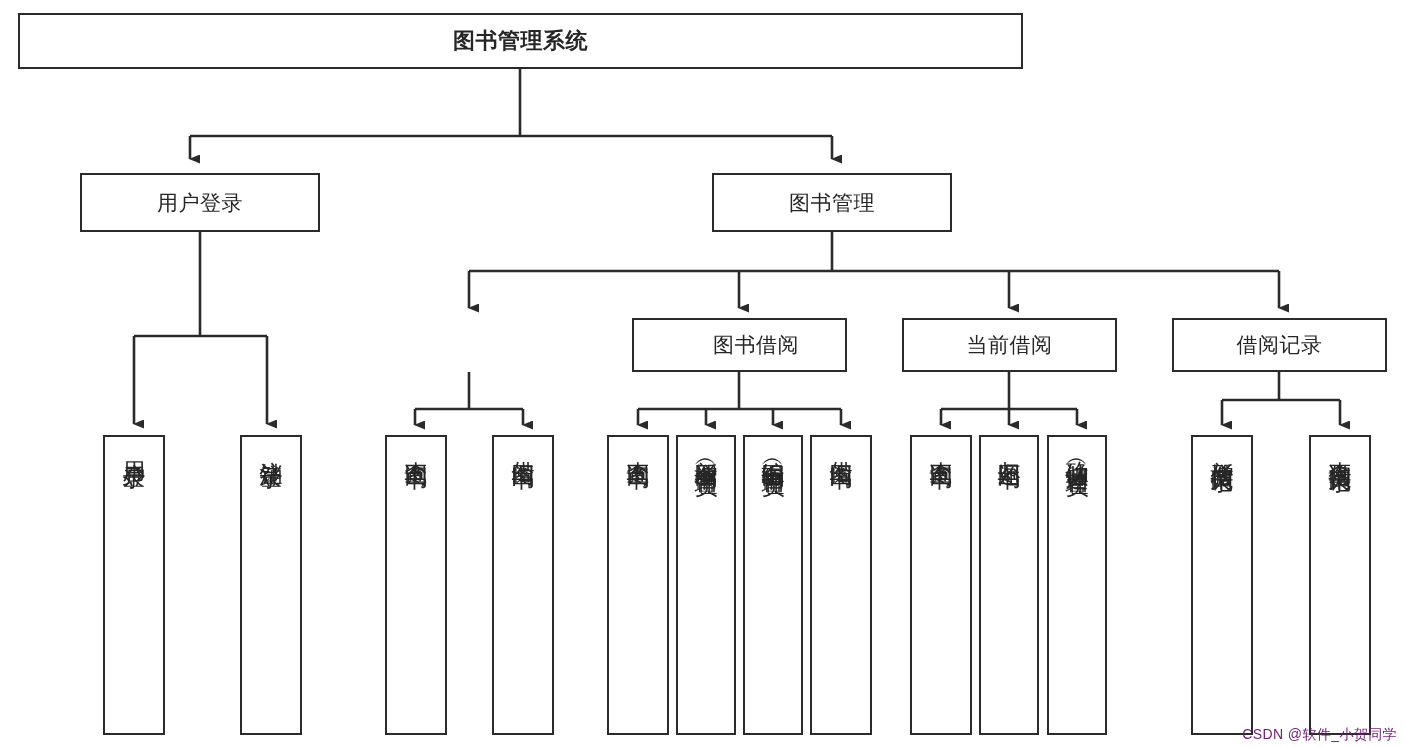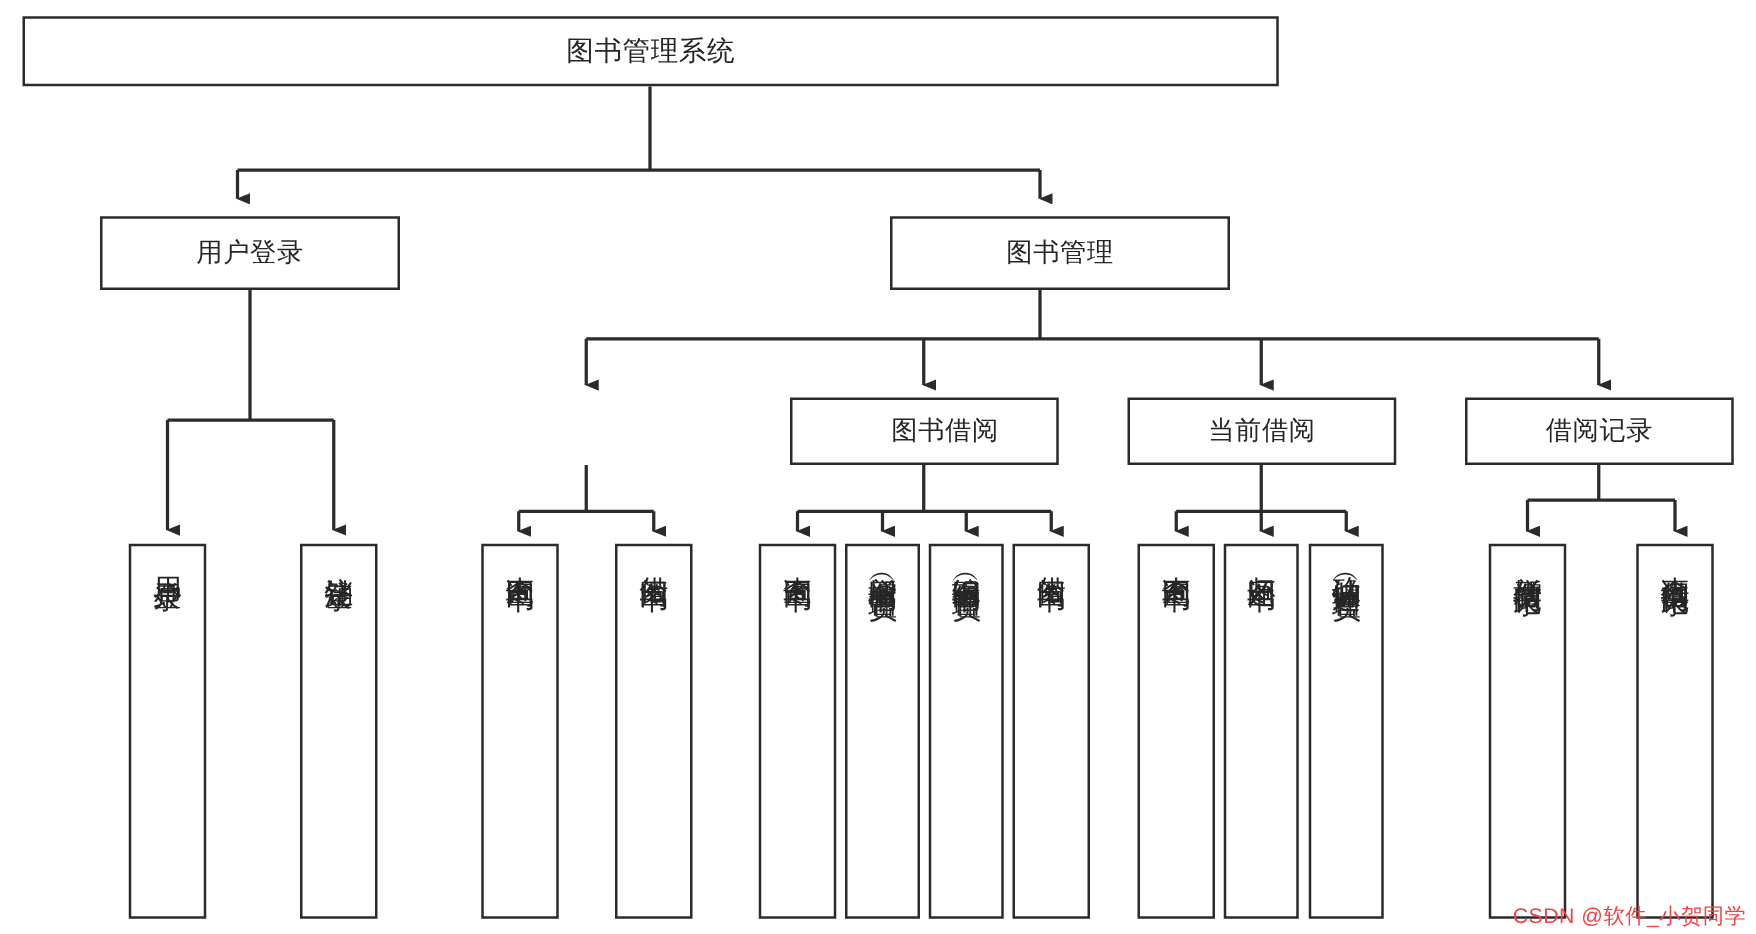--- a/index.html
+++ b/index.html
@@ -55,22 +55,22 @@
     writing-mode:vertical-rl;
     text-orientation:upright;
     letter-spacing:2px;
     line-height:1;
     display:block;
   }
   #watermark{
     position:absolute;
     right:8px;
     bottom:3px;
-    font-size:17px;
-    color:#ef4444;
+    font-size:14px;
+    color:#701a75;
     z-index:5;
     white-space:nowrap;
     letter-spacing:0.4px;
   }
 </style>
 </head>
 <body>
 
 <div id="canvas">
 
@@ -117,29 +117,29 @@
       <path d="M1009,409 L1009,425" marker-end="url(#arw)"></path>
       <path d="M1077,409 L1077,425" marker-end="url(#arw)"></path>
 
       <path d="M1279,372 L1279,400"></path>
       <path d="M1222,400 L1340,400"></path>
       <path d="M1222,400 L1222,425" marker-end="url(#arw)"></path>
       <path d="M1340,400 L1340,425" marker-end="url(#arw)"></path>
     </g>
   </svg>
 
-  <div class="node h root" style="left:18px; top:13px; width:1005px; height:56px;">
+  <div class="node h root" style="left:18px; top:13px; width:1005px; height:56px;font-weight:bold;">
     <span class="lbl">图书管理系统</span>
   </div>
 
   <div class="node h" style="left:80px; top:173px; width:240px; height:59px;">
     <span class="lbl">用户登录</span>
   </div>
 
-  <div class="node h" style="left:712px; top:173px; width:272px; height:59px;">
+  <div class="node h" style="left:712px; top:173px; width:240px; height:59px;">
     <span class="lbl">图书管理</span>
   </div>
 
 
   <div class="node h" style="left:632px; top:318px; width:215px; height:54px;padding-left:33px;">
     <span class="lbl">图书借阅</span>
   </div>
 
   <div class="node h" style="left:1172px; top:318px; width:215px; height:54px;">
     <span class="lbl">借阅记录</span>

